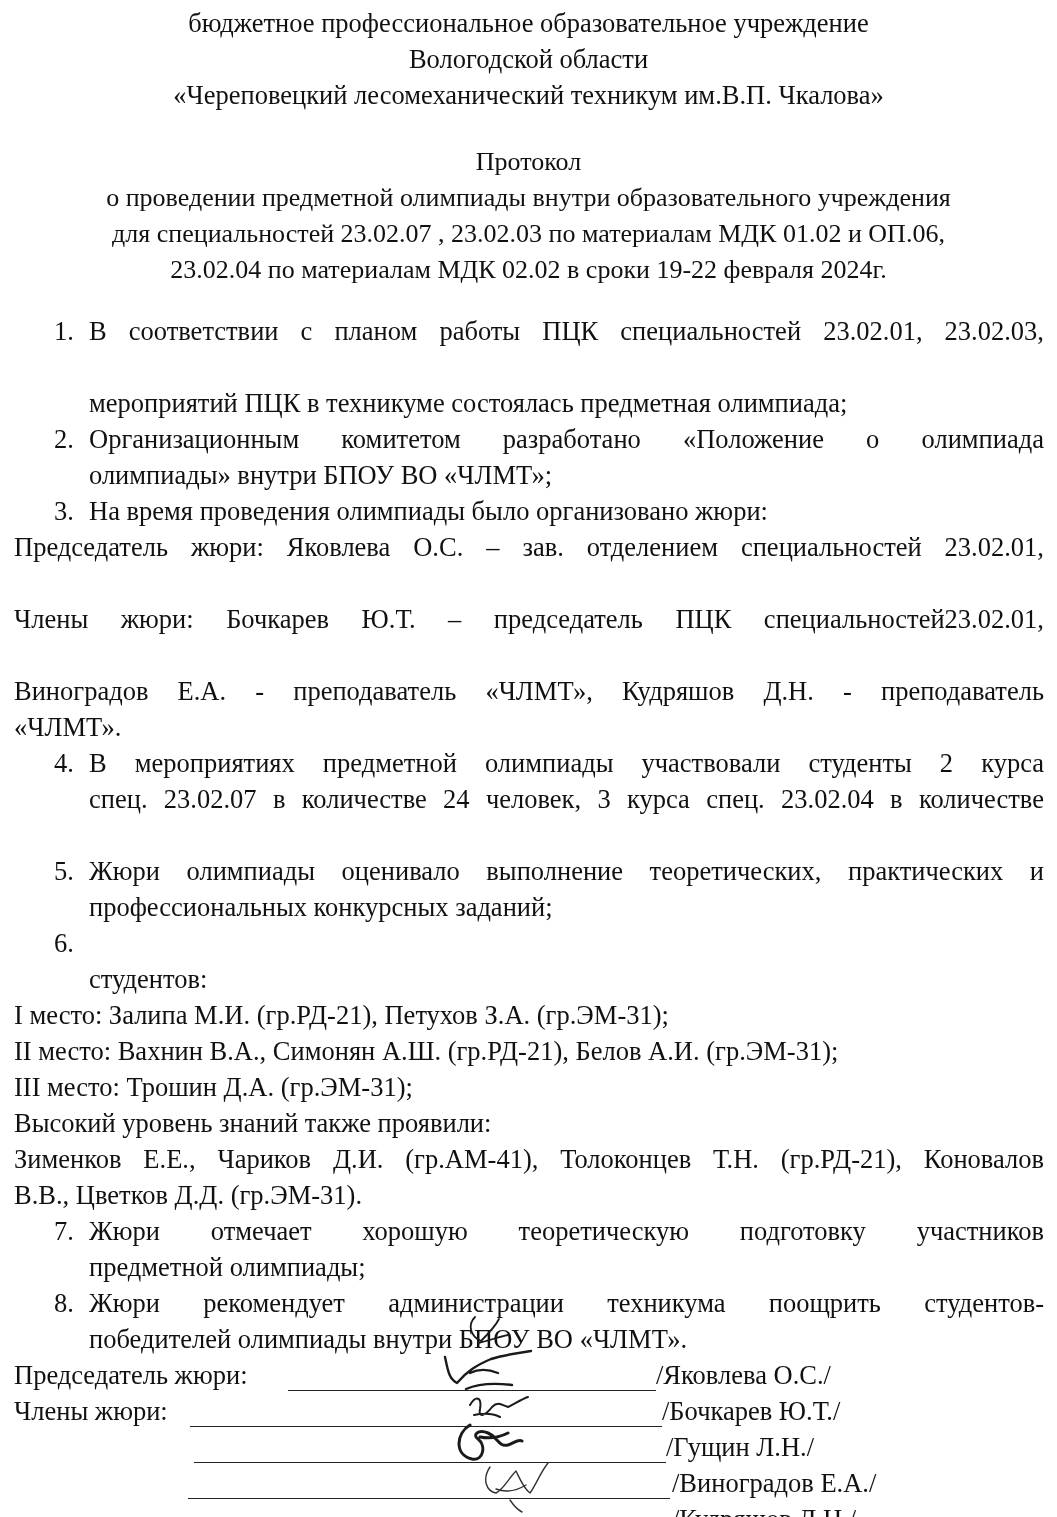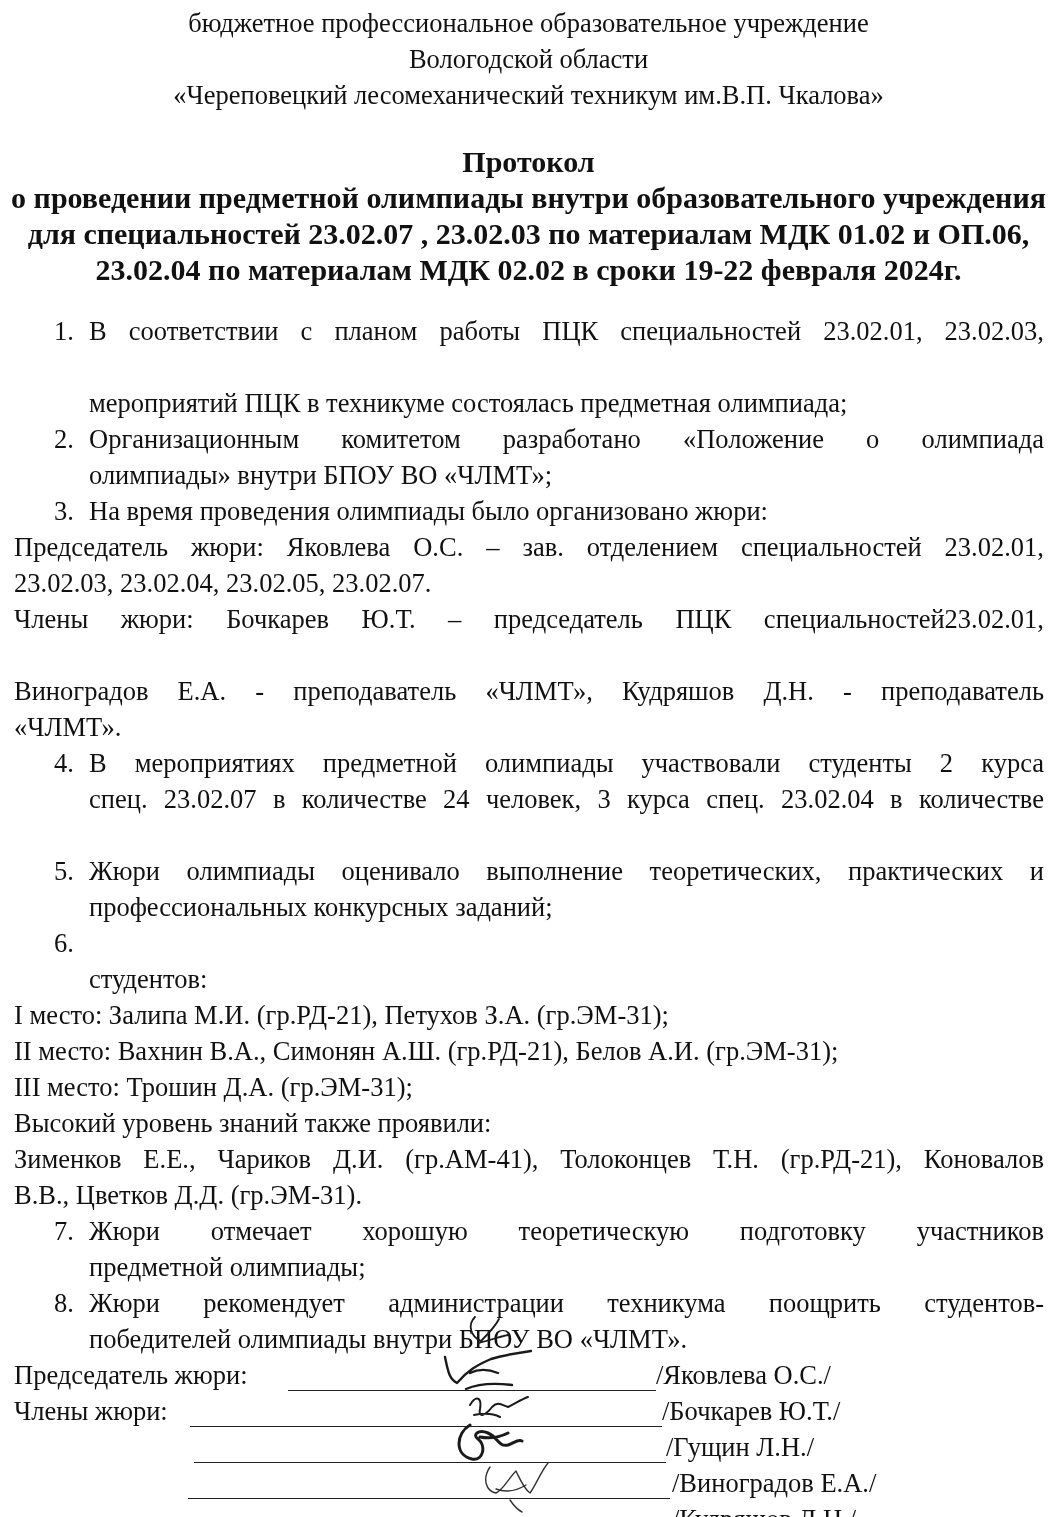--- a/index.html
+++ b/index.html
@@ -4,21 +4,21 @@
 <style>
   html, body { margin: 0; padding: 0; background: #ffffff; }
   body {
     width: 1057px; height: 1517px; position: relative; overflow: hidden;
     font-family: "Liberation Serif", "DejaVu Serif", serif;
     color: #111111;
   }
   .page { position: absolute; left: 0; top: 0; width: 1057px; height: 1517px; }
   .line { position: absolute; white-space: nowrap; font-size: 26.5px; line-height: 30px; }
   .center { left: 0; width: 1057px; text-align: center; }
-  .bold { font-weight: bold; font-size: 30px; }
+  .bold { font-weight: normal; font-size: 26px; }
   .just { text-align: justify; text-align-last: justify; white-space: normal; overflow: hidden; height: 30px; }
   .num { position: absolute; font-size: 26.5px; line-height: 30px; }
   .sigline { position: absolute; height: 0; border-top: 1.6px solid #222; }
   .sigtext { position: absolute; font-size: 26.5px; line-height: 30px; white-space: nowrap; }
   svg.sig { position: absolute; overflow: visible; }
 </style>
 </head>
 <body>
 
 <div class="page">
@@ -37,21 +37,20 @@
   <div class="line" style="left:89px; top:388px;">мероприятий ПЦК в техникуме состоялась предметная олимпиада;</div>
 
   <div class="num" style="left:54px; top:424px;">2.</div>
   <div class="line just" style="left:89px; width:955px; top:424px;">Организационным комитетом разработано «Положение о олимпиада</div>
   <div class="line" style="left:89px; top:460px;">олимпиады» внутри БПОУ ВО «ЧЛМТ»;</div>
 
   <div class="num" style="left:54px; top:496px;">3.</div>
   <div class="line" style="left:89px; top:496px;">На время проведения олимпиады было организовано жюри:</div>
 
   <div class="line just" style="left:14px; width:1030px; top:532px;">Председатель жюри: Яковлева О.С. – зав. отделением специальностей 23.02.01,</div>
-  <div class="line" style="left:14px; top:568px;">23.02.03, 23.02.04, 23.02.05, 23.02.07.</div>
   <div class="line just" style="left:14px; width:1030px; top:604px;">Члены жюри: Бочкарев Ю.Т. – председатель ПЦК специальностей23.02.01,</div>
   <div class="line just" style="left:14px; width:1030px; top:676px;">Виноградов Е.А. - преподаватель «ЧЛМТ», Кудряшов Д.Н. - преподаватель</div>
   <div class="line" style="left:14px; top:712px;">«ЧЛМТ».</div>
 
   <div class="num" style="left:54px; top:748px;">4.</div>
   <div class="line just" style="left:89px; width:955px; top:748px;">В мероприятиях предметной олимпиады участвовали студенты 2 курса</div>
   <div class="line just" style="left:89px; width:955px; top:784px;">спец. 23.02.07 в количестве 24 человек, 3 курса спец. 23.02.04 в количестве</div>
 
   <div class="num" style="left:54px; top:856px;">5.</div>
   <div class="line just" style="left:89px; width:955px; top:856px;">Жюри олимпиады оценивало выполнение теоретических, практических и</div>

